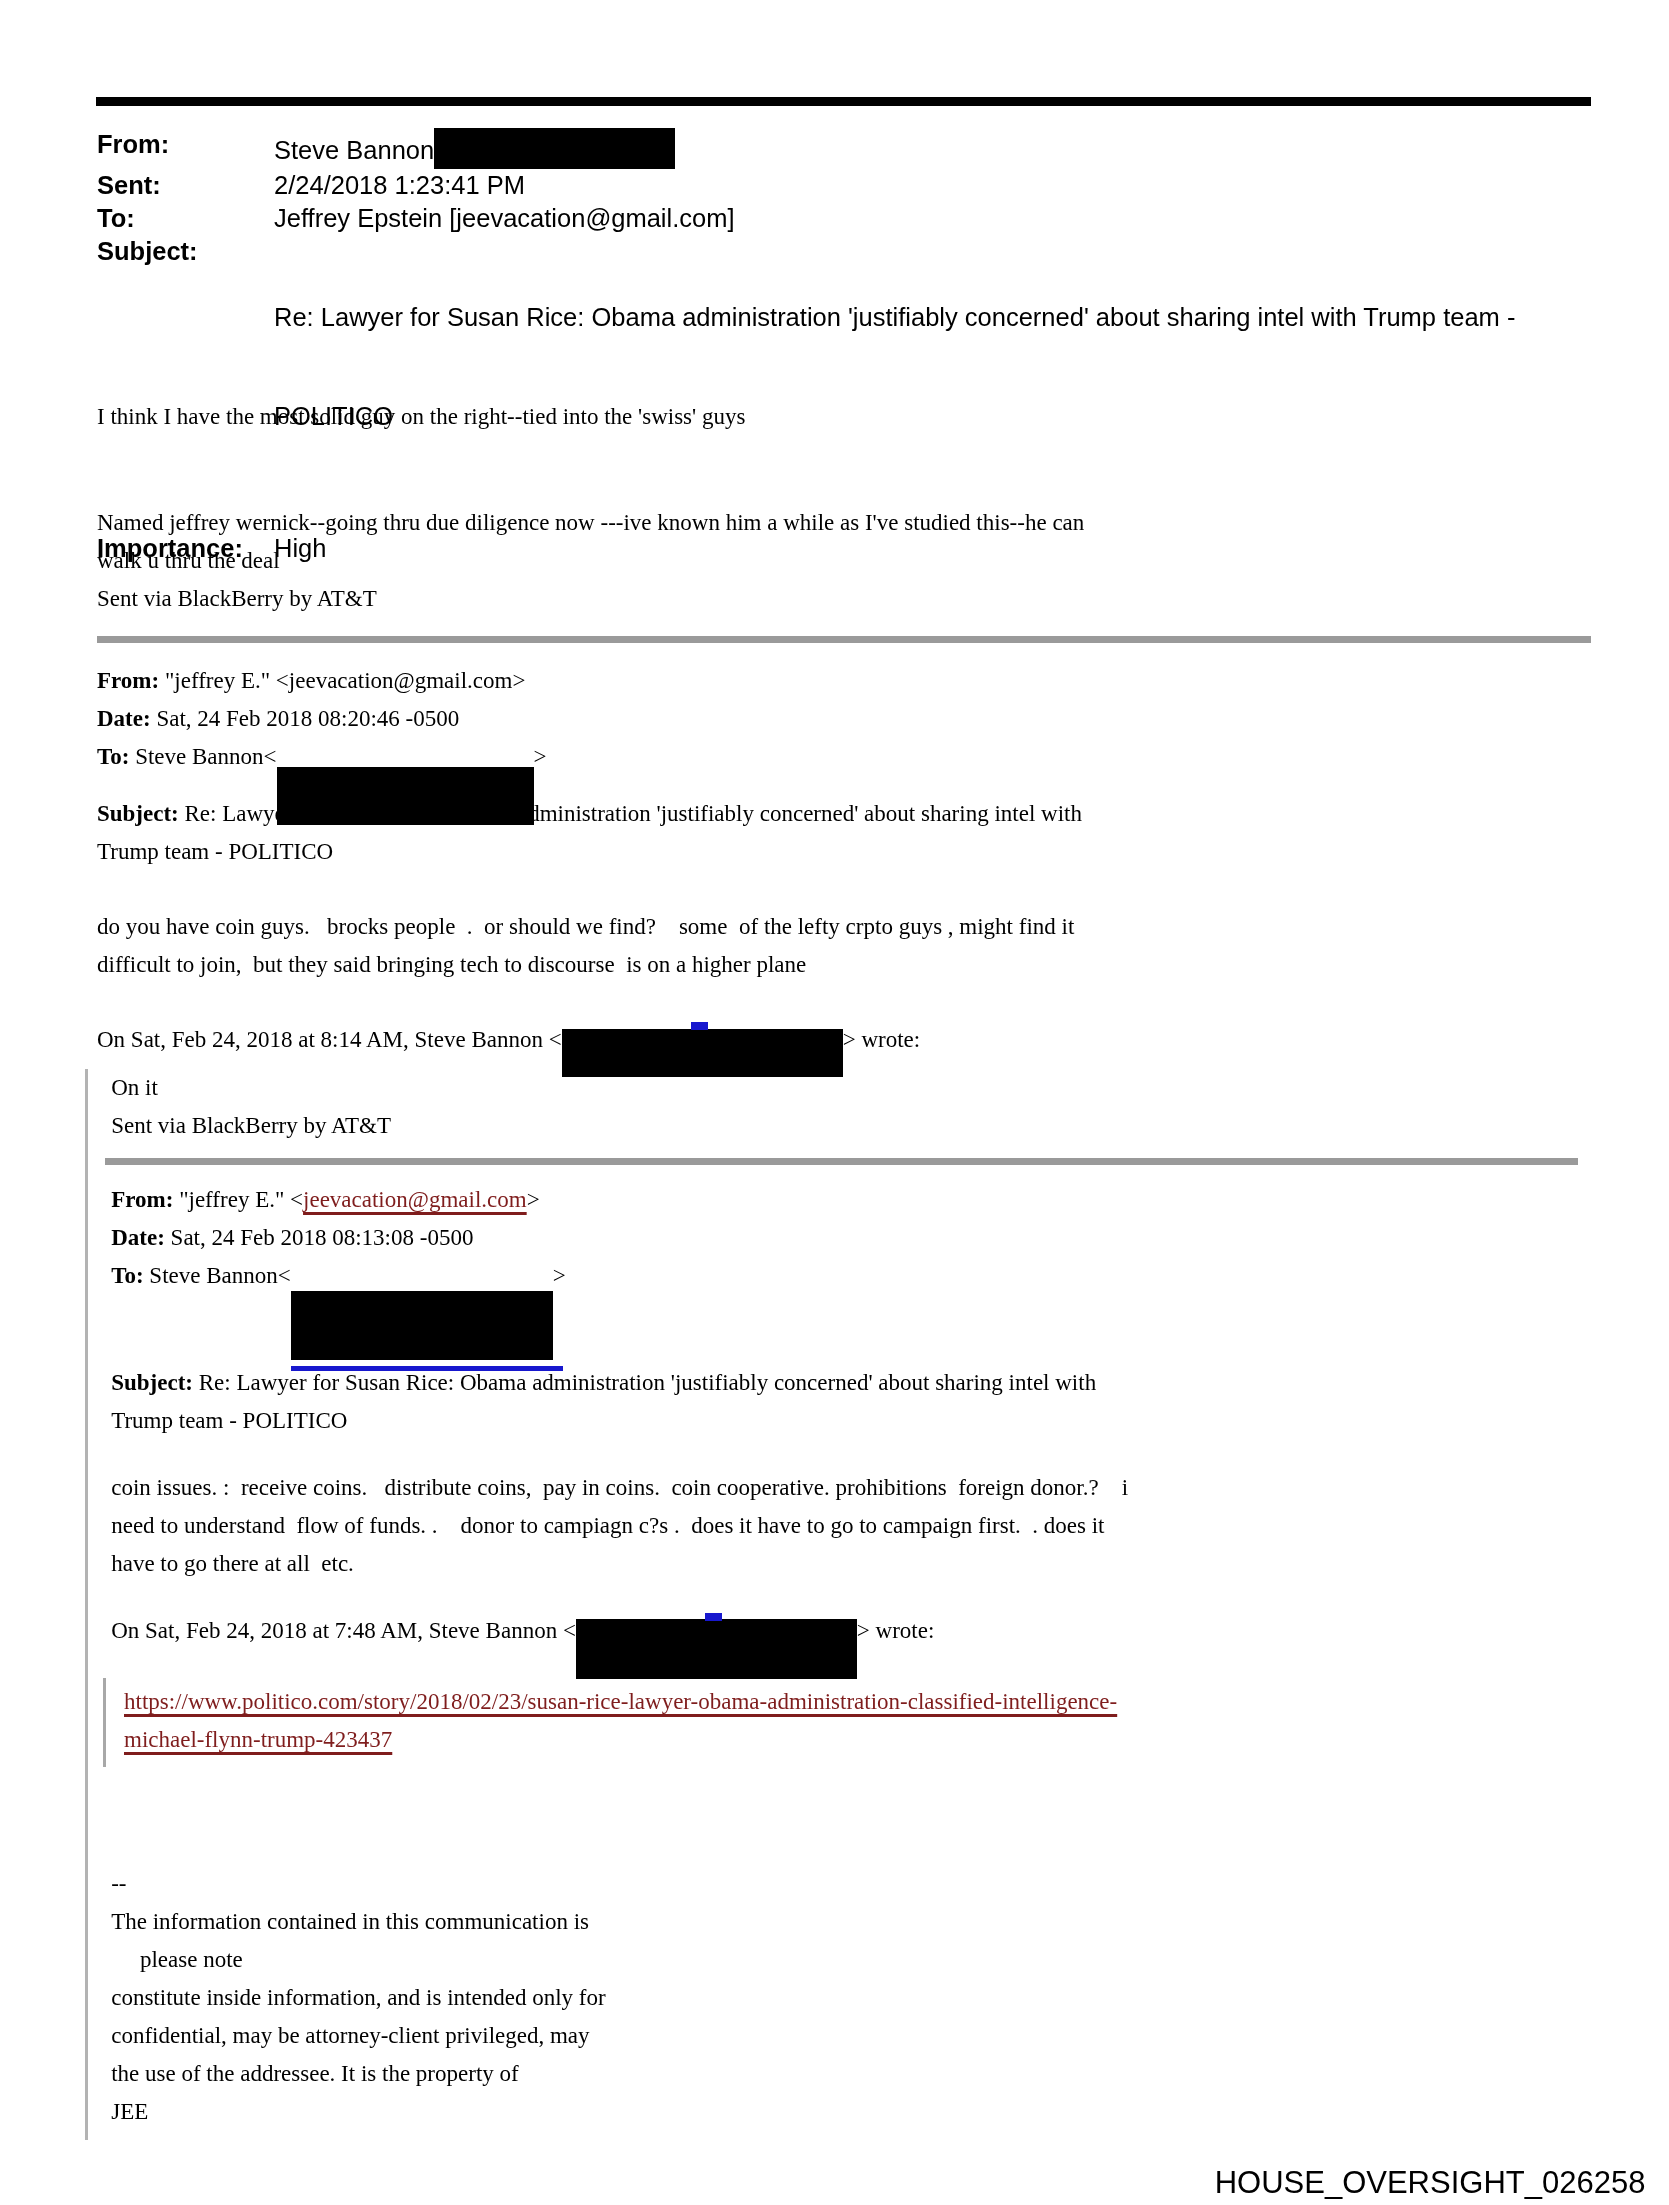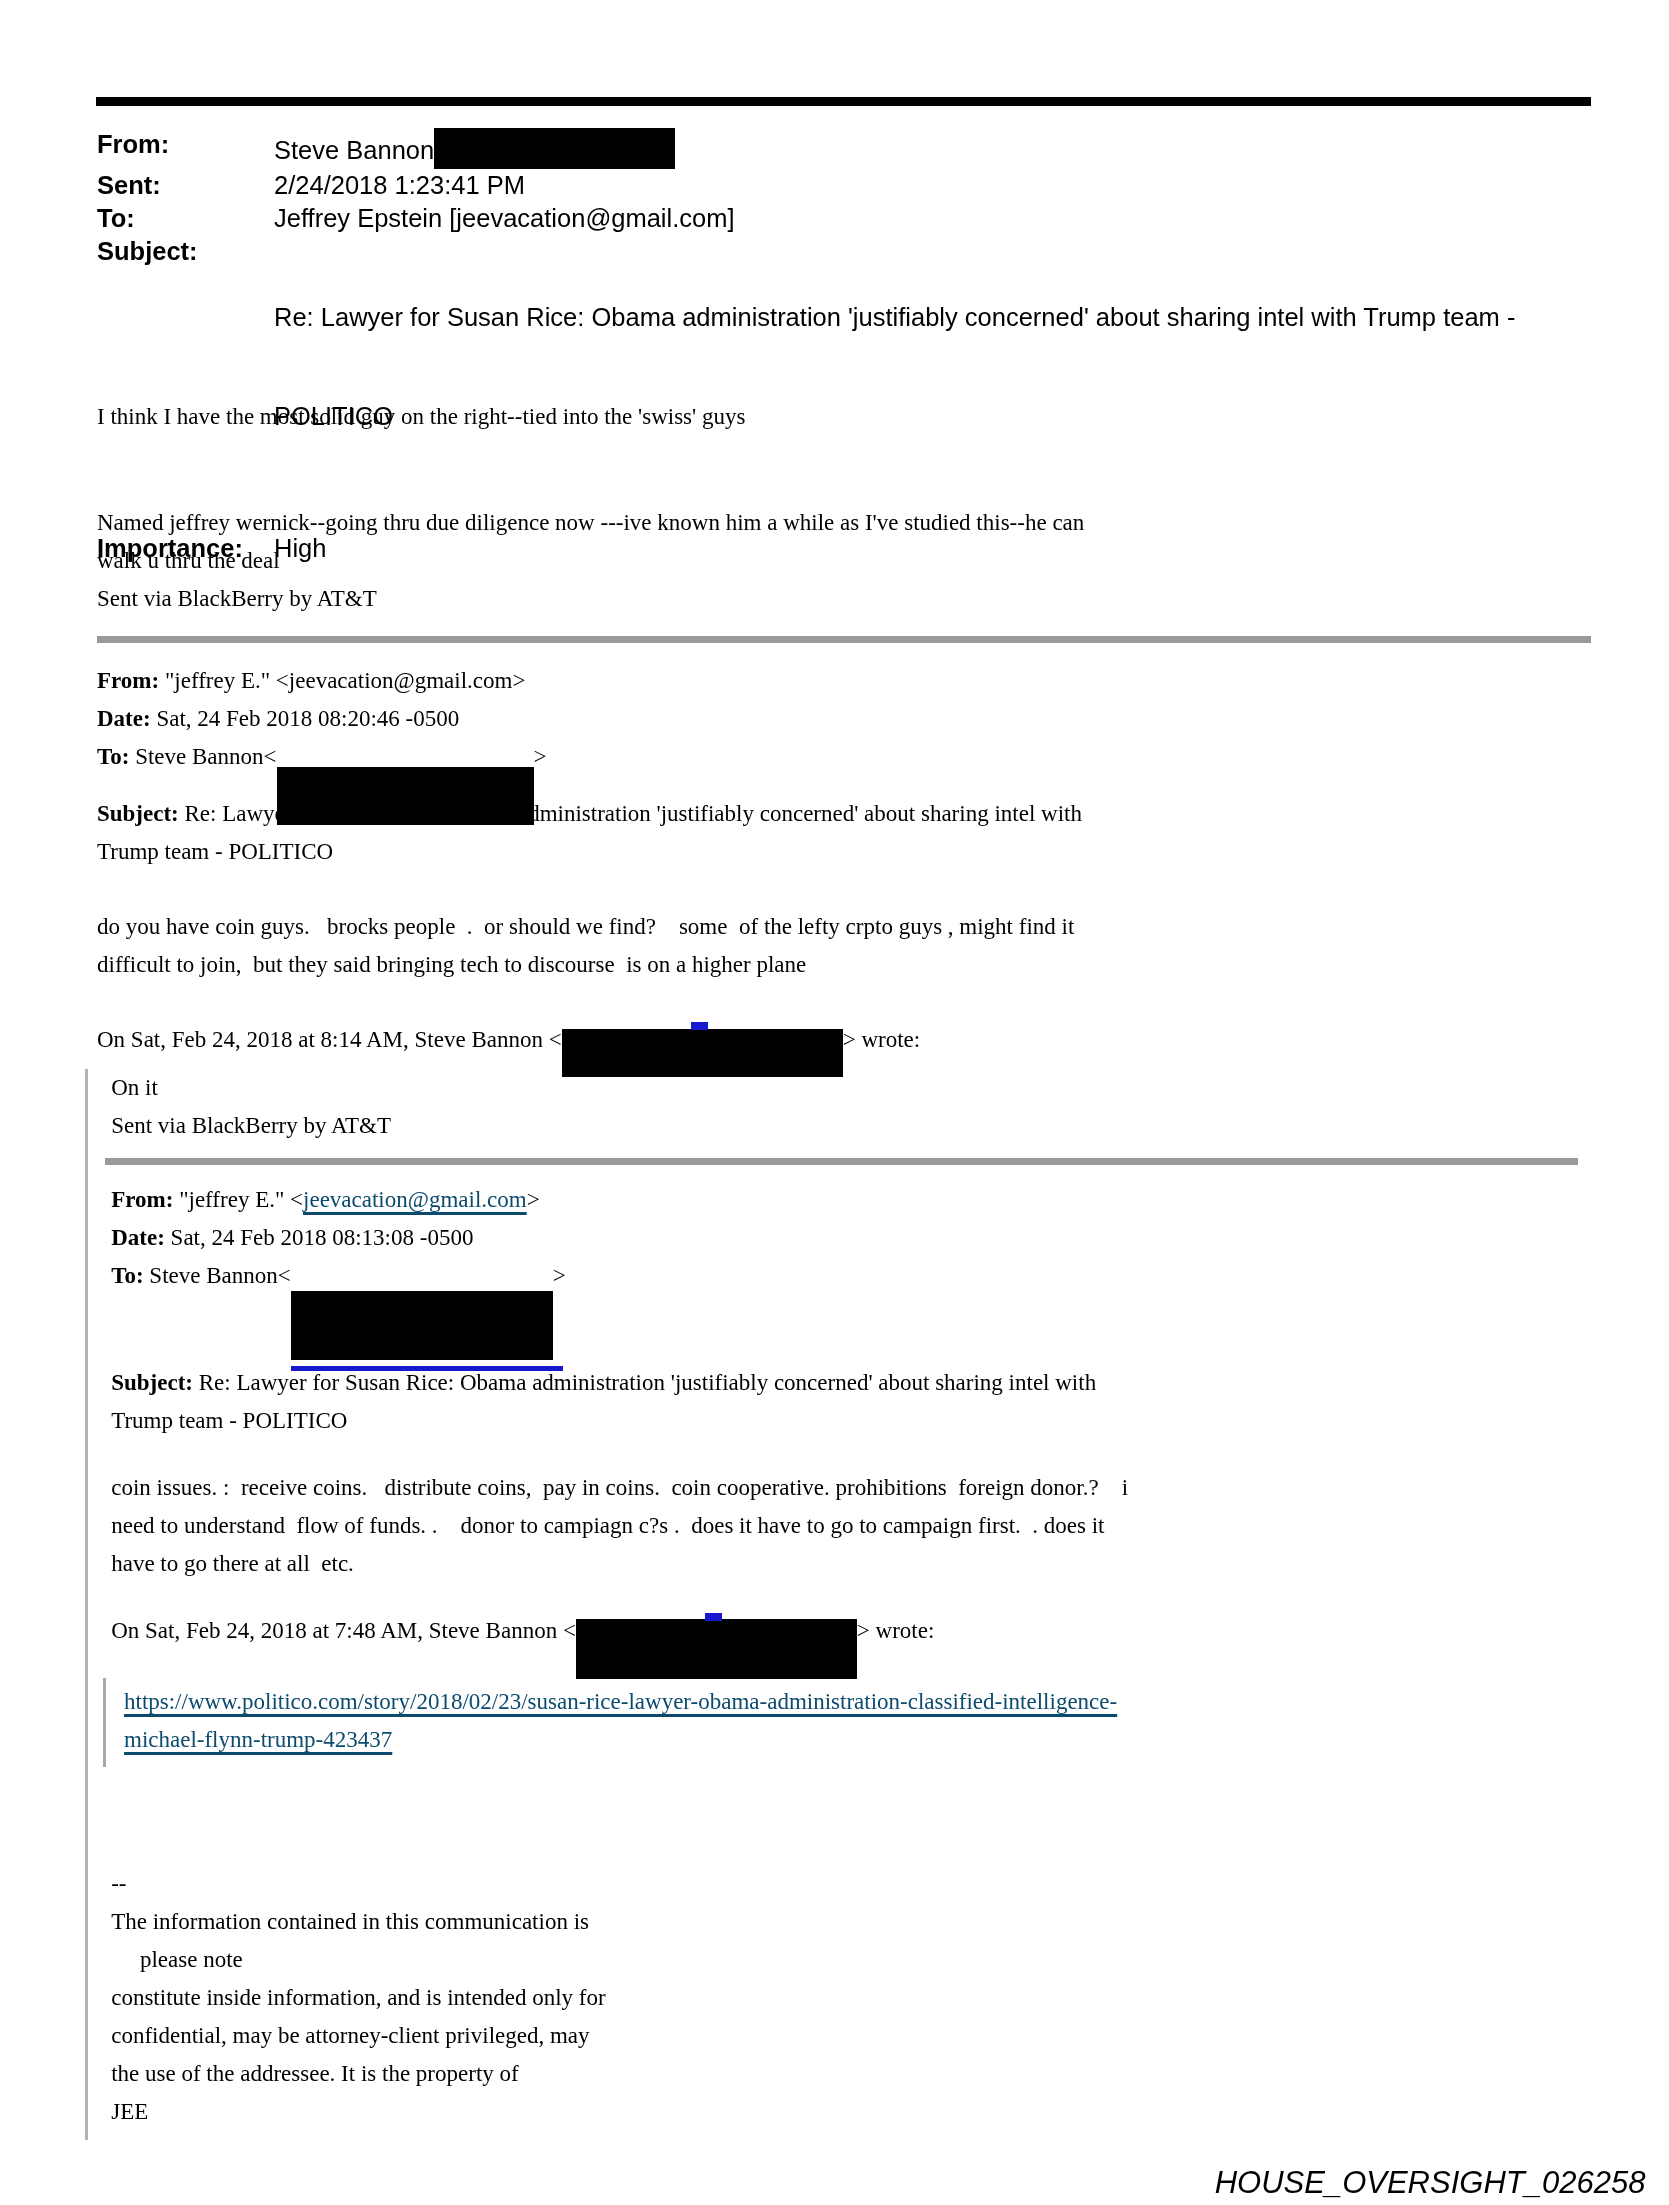--- a/index.html
+++ b/index.html
@@ -28,33 +28,33 @@
   
   .bq{border-left:3.3px solid #b3b3b3;margin-left:-12.4px;padding-left:23.6px;margin-top:7px;padding-bottom:9.2px;}
   .divider2{height:6.5px;background:#9a9a9a;margin:13px 0 0 -6.5px;width:1473px;}
   .q2head{margin-top:15.7px;}
   .subject-row2{margin-top:42px;}
   .q2body{margin-top:29px;}
   .bq2{border-left:3.3px solid #a8a8a8;margin-left:-8.5px;padding-left:18.3px;margin-top:18.3px;
        padding-top:5.2px;padding-bottom:7.9px;}
   .gap-sep{margin-top:98px;}
   
-  .link{color:#0c4a6e;text-decoration:underline;text-decoration-thickness:2.6px;text-underline-offset:5.2px;cursor:pointer;}
+  .link{color:#7f1d1d;text-decoration:underline;text-decoration-thickness:2.6px;text-underline-offset:5.2px;cursor:pointer;}
   
   .redact{display:inline-block;background:#000;position:relative;}
   .r1{width:241px;height:41px;vertical-align:-10.5px;}
   .r2{width:257px;height:58px;vertical-align:-31px;margin-bottom:-30px;}
   .r3{width:281px;height:48px;vertical-align:-15.7px;margin-bottom:-14.4px;}
   .r4{width:262px;height:69px;vertical-align:-39px;margin-bottom:-38px;}
   .r4::after{content:"";position:absolute;left:0;right:-10.5px;bottom:-11px;height:4.6px;background:#1818ce;}
   .r5{width:281px;height:60px;vertical-align:-22px;margin-bottom:-19.6px;}
   .peek::before{content:"";position:absolute;top:-6.5px;left:46%;width:17px;height:7.9px;background:#1818ce;}
   
   .stamp{position:absolute;right:23.6px;bottom:3.9px;font-family:"Liberation Sans", sans-serif;
-         font-size:31px;letter-spacing:0;font-style:italic;}
+         font-size:31px;letter-spacing:0;}
 </style>
 </head>
 <body>
 
 <div class="topbar"></div>
 
 <div class="head">
   <div class="hrow">
     <div class="hlabel">From:</div>
     <div class="hval"><span>Steve Bannon</span><span class="redact r1"></span></div>

